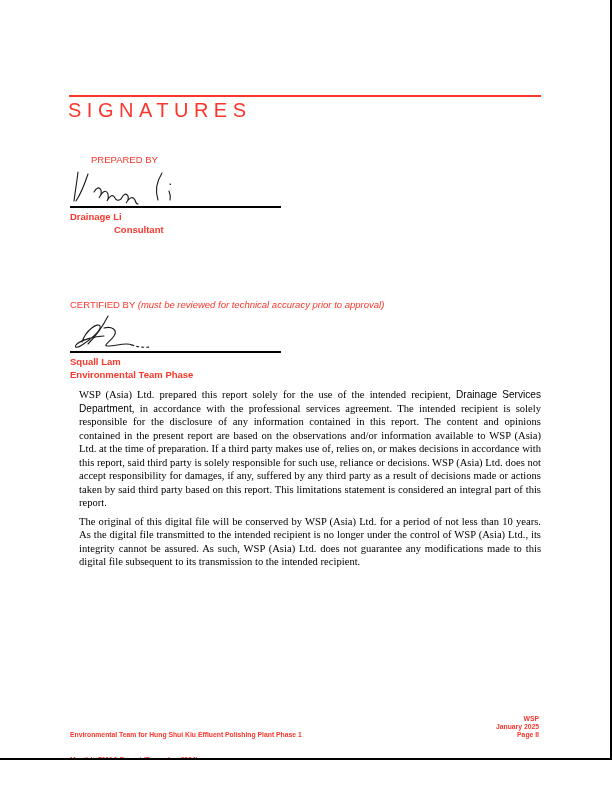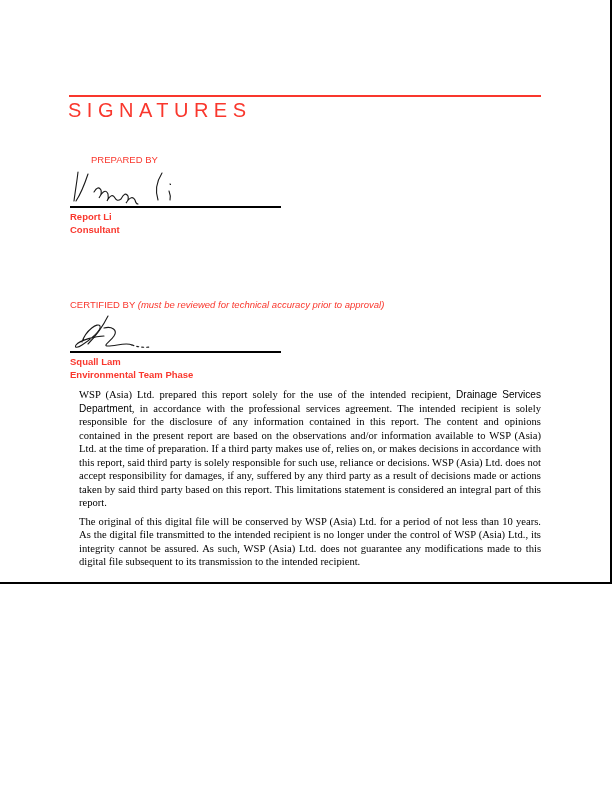--- a/index.html
+++ b/index.html
@@ -1,19 +1,19 @@
 <!DOCTYPE html>
 <html><head>
 <meta charset="utf-8">
 <style>
   html, body { margin: 0; padding: 0; background: #ffffff; }
   .page {
     position: relative;
     width: 612px;
-    height: 584px;
+    height: 760px;
     background: #fff;
     overflow: hidden;
     border-right: 2px solid #000;
     border-bottom: 2px solid #000;
     box-sizing: border-box;
     font-family: "Liberation Sans", sans-serif;
   }
   .title-rule {
     position: absolute; left: 69px; top: 95px;
     width: 472px; height: 2px;
@@ -74,22 +74,22 @@
   <svg class="sig-image" style="top:168px;" width="140" height="38" viewBox="0 0 140 38">
     <path class="sig-stroke" d="M8,4 C7,13 5,25 4,33"></path>
     <path class="sig-stroke" d="M18,6 C15,15 10,27 6,33"></path>
     <path class="sig-stroke" d="M24,24 q4,-7 7,-2 q1,4 -2,8 q6,-11 9,-4 q1,4 -1,7 q5,-9 8,-3 q2,4 6,1 q4,-8 7,-3 q1,4 -2,7 q6,-9 9,-3 q1,4 3,4"></path>
     <path class="sig-stroke" d="M92,5 C87,13 85,23 88,32"></path>
     <path class="sig-stroke" d="M99,23 q2,5 1,9"></path>
     <path class="sig-stroke" d="M100,16 l0.5,0.5"></path>
   </svg>
 
   <div class="sig-line" style="top:206px;"></div>
-  <div class="sig-name accent" style="top: 211px; color: rgb(249, 55, 45);">Report Li</div>
-  <div class="sig-role accent" style="top: 224px; color: rgb(249, 55, 45);">Consultant</div>
+  <div class="sig-name accent" style="top: 211px; color: rgb(249, 55, 45);">Drainage Li</div>
+  <div class="sig-role accent" style="top: 224px; color: rgb(249, 55, 45); margin-left: 44px;">Consultant</div>
 
   <div class="sig-label accent" style="top: 299px; color: rgb(249, 55, 45); text-align: right;"><span>CERTIFIED BY </span><span class="note">(must be reviewed for technical accuracy prior to approval)</span></div>
 
   <svg class="sig-image" style="top:312px;" width="160" height="42" viewBox="0 0 160 42">
     <path class="sig-stroke" d="M38,4 C34,12 26,24 18,32"></path>
     <path class="sig-stroke" d="M12,30 C16,18 28,10 30,14 C32,18 20,28 12,33 C8,36 4,36 6,33 C10,28 26,24 34,24"></path>
     <path class="sig-stroke" d="M34,16 C42,14 48,18 44,24 C40,30 32,34 38,34 C46,34 56,30 62,33"></path>
     <path class="sig-stroke" d="M62,33 q8,3 18,2" stroke-dasharray="2,3"></path>
   </svg>
 

